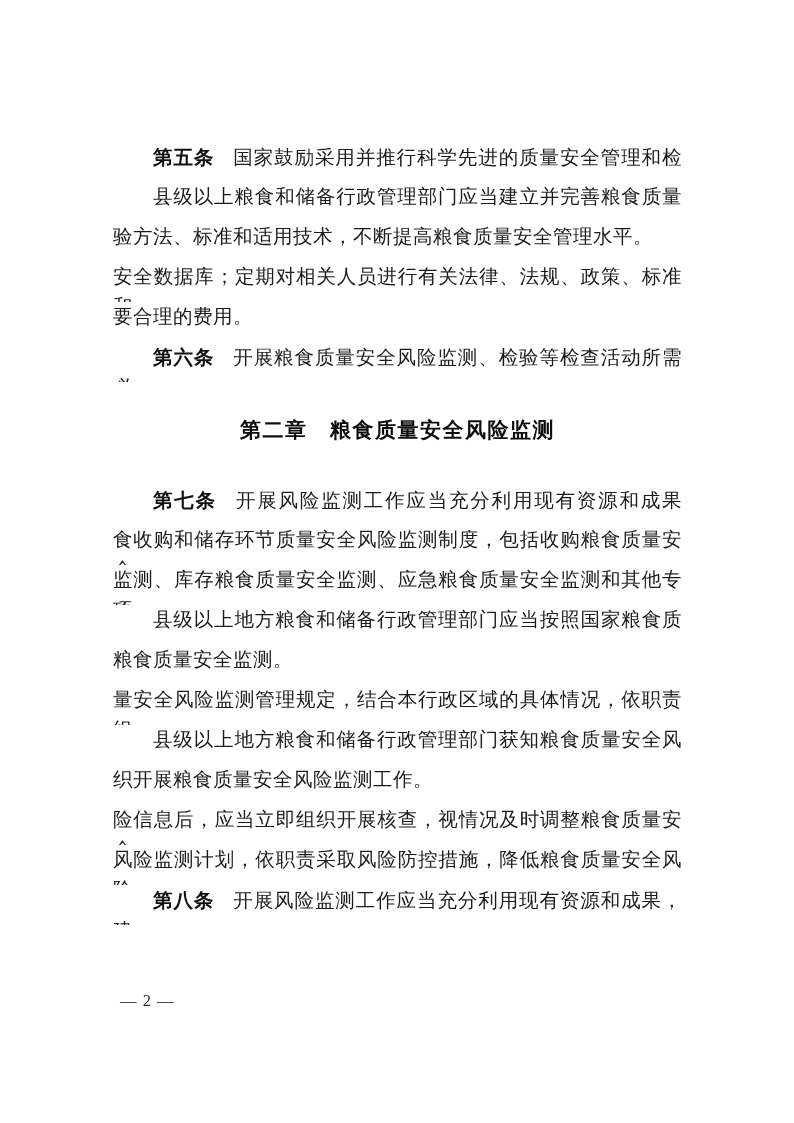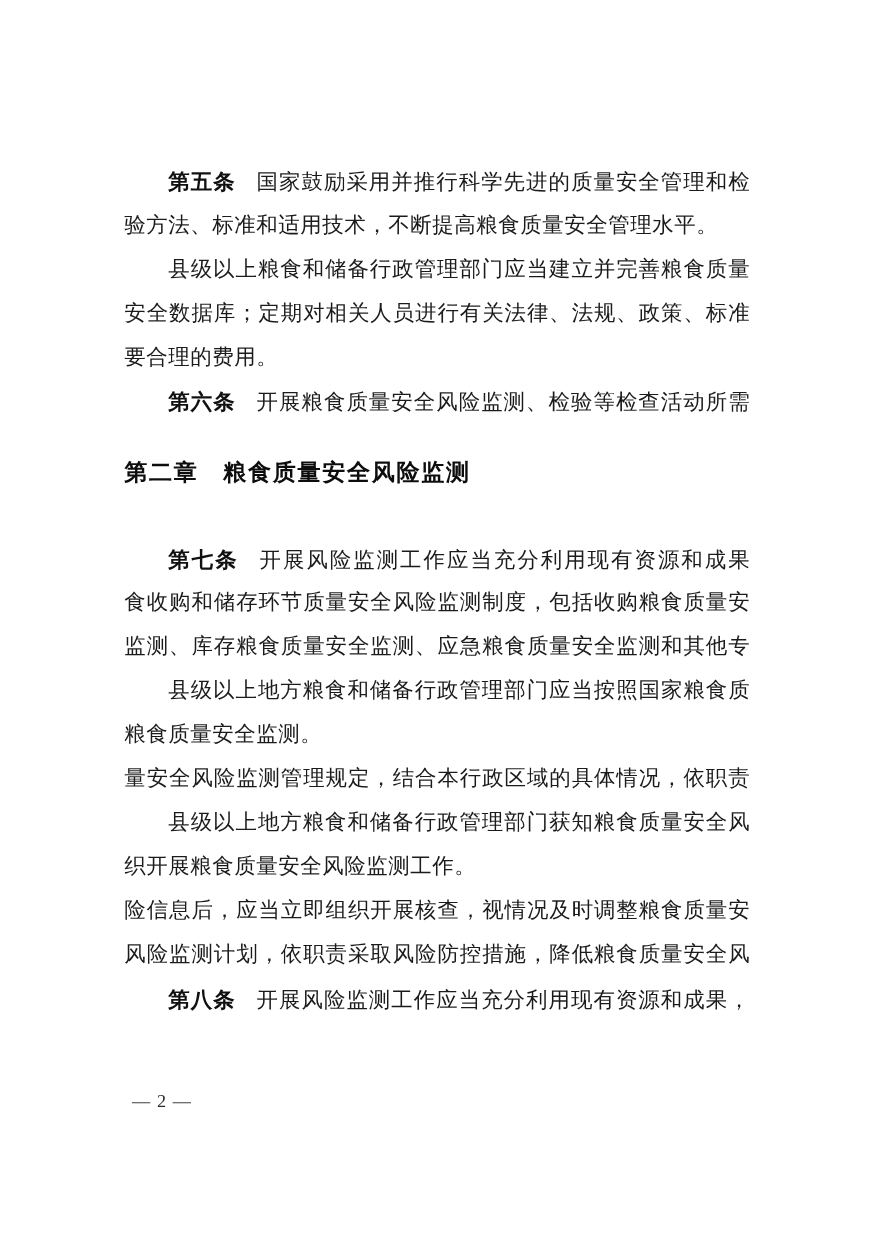--- a/index.html
+++ b/index.html
@@ -17,21 +17,21 @@
     overflow: hidden;
   }
   .content {
     position: absolute;
     left: 113px;
     top: 142px;
     width: 569px;
   }
   .line {
     font-size: 19.5px;
-    line-height: 48px;
+    line-height: 30px;
     height: 40px;
     letter-spacing: 0.5px;
     overflow: hidden;
     white-space: normal;
   }
   .justify {
     text-align: justify;
     text-align-last: justify;
     text-justify: inter-character;
   }
@@ -41,20 +41,21 @@
   .lead {
     font-family: "Liberation Sans", "DejaVu Sans", sans-serif;
     font-weight: bold;
     color: #101010;
     margin-right: 19px;
   }
   .chapter {
     height: 40px;
     line-height: 40px;
     margin: 28px 0 35px 0;
+    text-align: center;
     font-family: "Liberation Sans", "DejaVu Sans", sans-serif;
     font-weight: bold;
     font-size: 21px;
     letter-spacing: 1.5px;
     color: #0d0d0d;
     overflow: hidden;
   }
   .footer {
     position: absolute;
     left: 120px;
@@ -65,22 +66,22 @@
     color: #2a2a2a;
   }
 </style>
 </head>
 <body>
 
 <div class="page">
   <div class="content">
 
     <div class="line indent justify"><b class="lead">第五条</b><span>国家鼓励采用并推行科学先进的质量安全管理和检</span></div>
+    <div class="line indent justify"><span>县级以上粮食和储备行政管理部门应当建立并完善粮食质量</span></div>
     <div class="line"><span>验方法、标准和适用技术，不断提高粮食质量安全管理水平。</span></div>
-    <div class="line indent justify"><span>县级以上粮食和储备行政管理部门应当建立并完善粮食质量</span></div>
     <div class="line justify"><span>安全数据库；定期对相关人员进行有关法律、法规、政策、标准和</span></div>
     <div class="line"><span>要合理的费用。</span></div>
     <div class="line indent justify"><b class="lead">第六条</b><span>开展粮食质量安全风险监测、检验等检查活动所需必</span></div>
 
     <div class="chapter">第二章　粮食质量安全风险监测</div>
 
     <div class="line indent justify"><b class="lead">第七条</b><span>开展风险监测工作应当充分利用现有资源和成果</span></div>
     <div class="line justify"><span>食收购和储存环节质量安全风险监测制度，包括收购粮食质量安全</span></div>
     <div class="line justify"><span>监测、库存粮食质量安全监测、应急粮食质量安全监测和其他专项</span></div>
     <div class="line indent justify"><span>县级以上地方粮食和储备行政管理部门应当按照国家粮食质</span></div>

